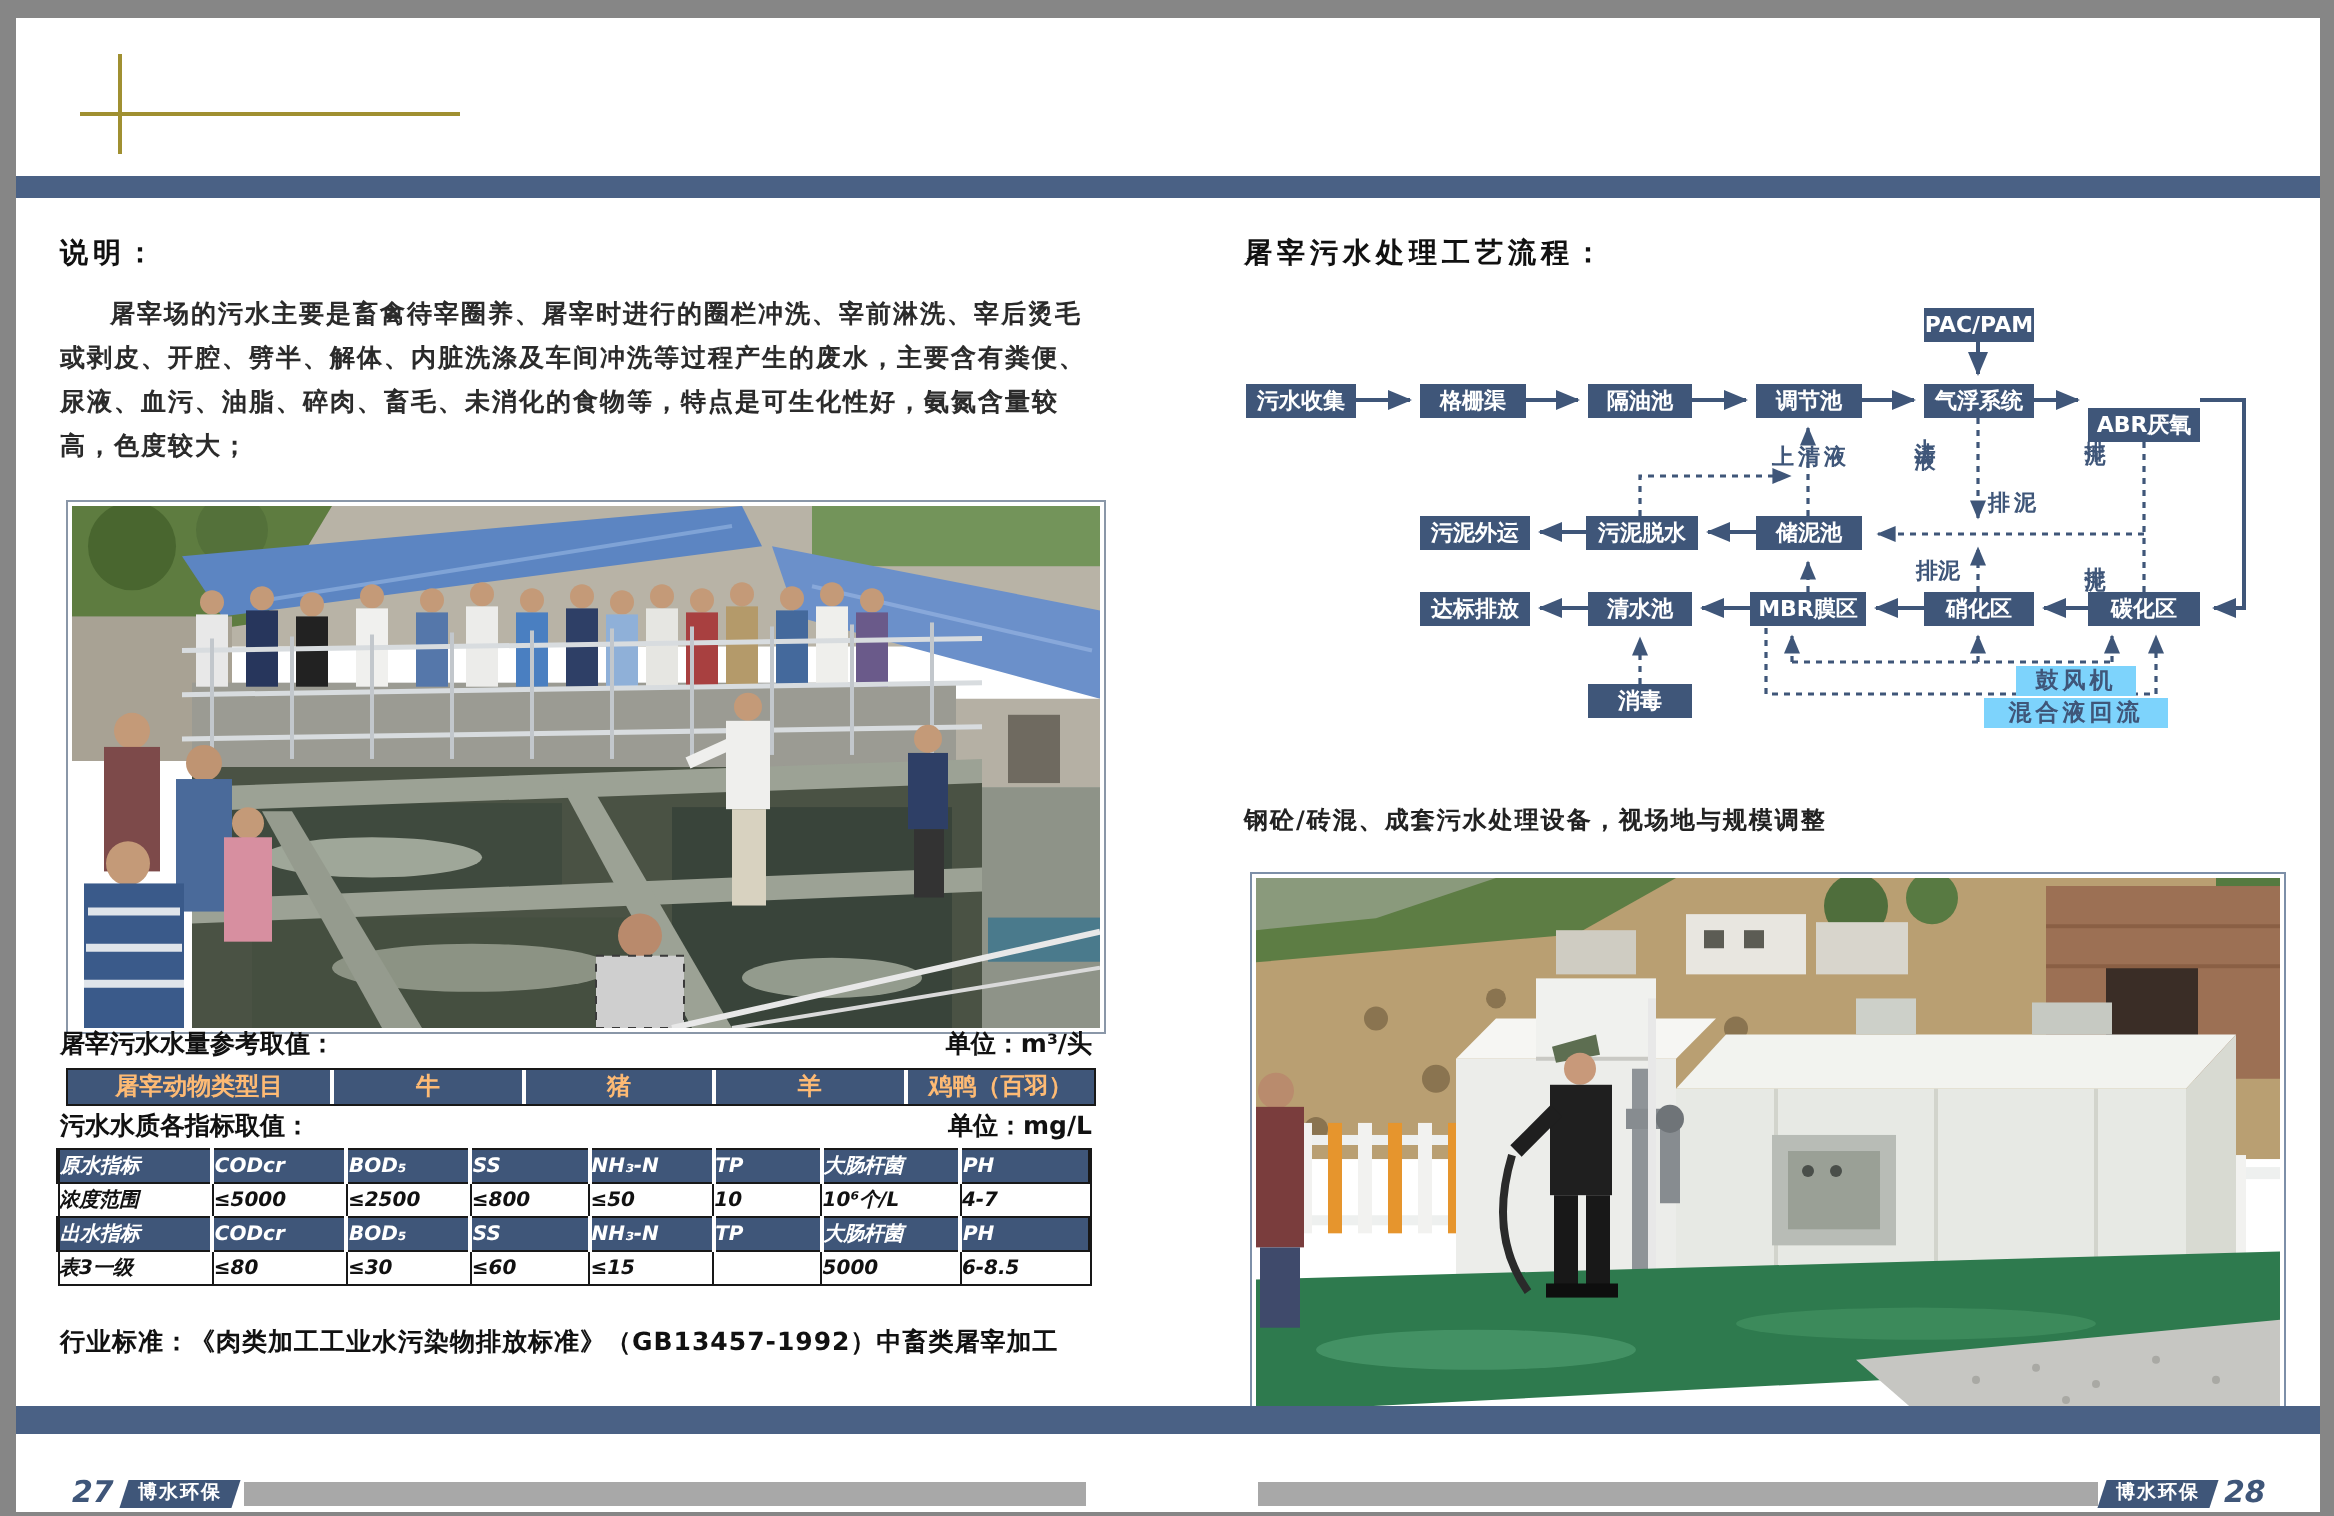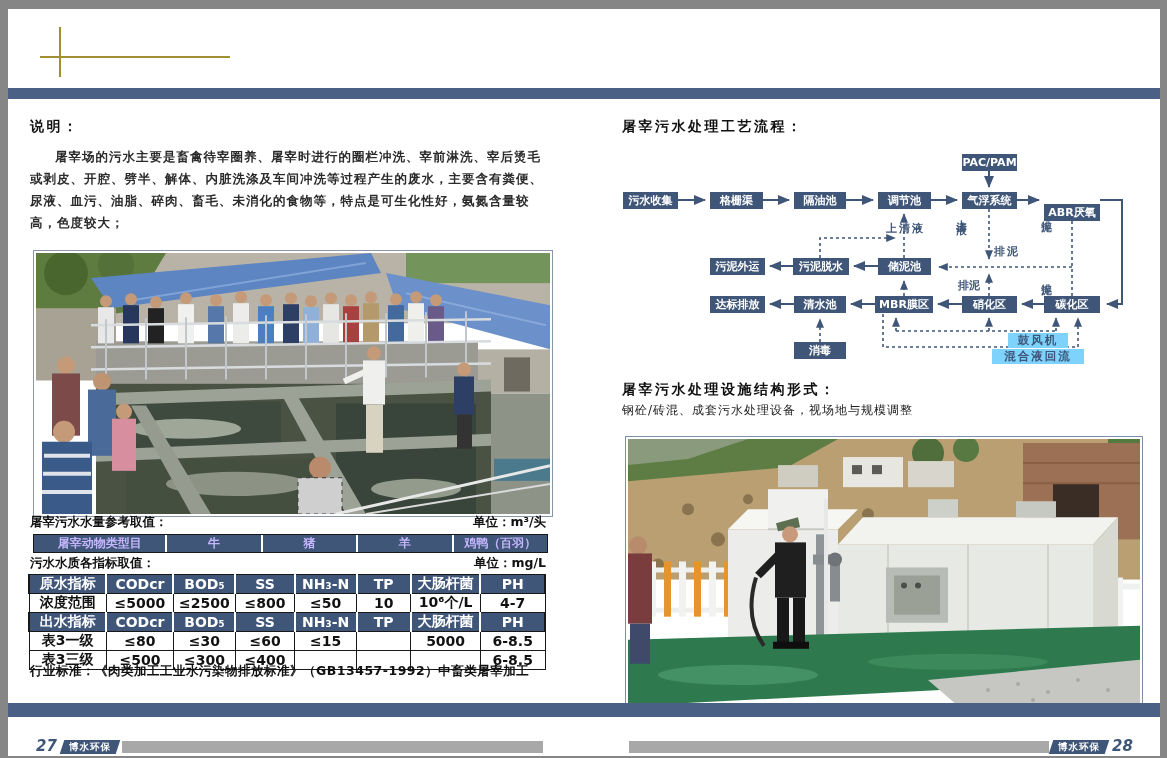--- a/index.html
+++ b/index.html
@@ -14,25 +14,25 @@
   .gold-vline{left:59px;top:27px;width:2px;height:50px;background:#a09031;}
   .gold-hline{left:40px;top:56px;width:190px;height:2px;background:#a09031;}
   .band{left:8px;width:1152px;height:11px;background:#4a6185;}
   
   .sec-title{font-size:14px;font-weight:bold;color:#111;letter-spacing:2.5px;}
   .para{left:30px;top:146px;width:520px;font-size:12.5px;line-height:22px;color:#2b2b2b;
         text-indent:2em;letter-spacing:1px;font-weight:bold;}
   .photo-frame{background:#fff;border:1px solid #8a97a8;padding:2px;}
   .lineflex{display:flex;justify-content:space-between;font-size:12.5px;font-weight:bold;color:#111;}
   .animal-row{left:33px;top:534px;width:513px;display:flex;gap:2px;background:#fff;border:1px solid #181818;}
-  .animal-row span{background:#3f5679;color:#c4b5fd;font-size:12px;font-weight:bold;text-align:center;
+  .animal-row span{background:#3f5679;color:#fdba74;font-size:12px;font-weight:bold;text-align:center;
         height:17px;line-height:17px;overflow:hidden;}
   table.qt{left:28px;top:574px;width:518px;border-collapse:collapse;table-layout:fixed;position:absolute;}
-  table.qt td{height:16px;text-align:center;font-size:14px;font-weight:bold;border:1px solid #181818;
-        padding:0;overflow:hidden;white-space:nowrap;}
+  table.qt td{height:16px;text-align:left;font-size:10px;font-weight:bold;border:1px solid #181818;
+        padding:0;overflow:hidden;white-space:nowrap;font-style:italic;}
   table.qt tr.head td{background:#3f5679;color:#fff;border-left:2px solid #fff;border-right:2px solid #fff;}
   table.qt tr.head td:first-child{border-left:2px solid #181818;}
   table.qt tr.head td:last-child{border-right:2px solid #181818;}
   table.qt tr.data td{background:#fff;color:#111;}
   .note{font-size:12.5px;font-weight:bold;color:#111;letter-spacing:0.5px;}
   
   .fbox{position:absolute;background:#3f5679;color:#fff;font-size:11px;font-weight:bold;
         text-align:center;height:17px;line-height:17px;white-space:nowrap;overflow:hidden;}
   .flab{position:absolute;color:#3f5679;font-size:11px;font-weight:bold;white-space:nowrap;margin-left:48px;}
   .flab.vert{writing-mode:vertical-rl;text-orientation:upright;letter-spacing:2px;}
@@ -238,30 +238,20 @@
     <tr class="data">
       <td>表3一级</td>
       <td>≤80</td>
       <td>≤30</td>
       <td>≤60</td>
       <td>≤15</td>
       <td></td>
       <td>5000</td>
       <td>6-8.5</td>
     </tr>
-    <tr class="data">
-      <td>表3三级</td>
-      <td>≤500</td>
-      <td>≤300</td>
-      <td>≤400</td>
-      <td></td>
-      <td></td>
-      <td></td>
-      <td>6-8.5</td>
-    </tr>
   </tbody>
     </table>
 
   <div class="abs note" style="left:30px;top:663px;">行业标准：《肉类加工工业水污染物排放标准》（GB13457-1992）中畜类屠宰加工</div>
 
   <div class="abs sec-title" style="left:622px;top:118px;">屠宰污水处理工艺流程：</div>
 
   <svg class="abs" style="left:610px;top:140px;" width="545" height="235">
     <defs>
       <marker id="ah" markerWidth="7" markerHeight="6" refX="5.5" refY="2.5" orient="auto">
@@ -319,22 +309,21 @@
 
   <div class="flab" style="left:838px;top:221px;letter-spacing:2px;">上清液</div>
   <div class="flab vert" style="left:907px;top:211px;font-size:10.5px;">上清液</div>
   <div class="flab" style="left:910px;top:278px;">排泥</div>
   <div class="flab" style="left:946px;top:244px;letter-spacing:2px;">排泥</div>
   <div class="flab vert" style="left:992px;top:212px;font-size:10.5px;">排泥</div>
   <div class="flab vert" style="left:992px;top:275px;font-size:10.5px;">排泥</div>
   <div class="flab masked" style="left:960px;top:333px;width:60px;font-size:11.5px;">鼓风机</div>
   <div class="flab masked" style="left:944px;top:349px;width:92px;font-size:11.5px;">混合液回流</div>
 
-  <div class="abs sec-title" style="left:622px;top:381px;">屠宰污水处理设施结构形式：</div>
-  <div class="abs" style="left:622px;top:402px;font-size:12px;font-weight:normal;color:#222;letter-spacing:1px;">钢砼/砖混、成套污水处理设备，视场地与规模调整</div>
+  <div class="abs" style="left:622px;top:402px;font-size:12px;font-weight:bold;color:#222;letter-spacing:1px;">钢砼/砖混、成套污水处理设备，视场地与规模调整</div>
 
   <div class="abs photo-frame" style="left:625px;top:436px;width:512px;height:267px;border-color:#7d8fa8;">
     <svg width="512" height="267" viewBox="0 0 512 266" preserveAspectRatio="none">
       <rect x="0" y="0" width="512" height="140" fill="#b99f72"></rect>
       <g fill="#8a7450">
         <circle cx="60" cy="70" r="6"></circle>
           <circle cx="120" cy="60" r="5"></circle>
           <circle cx="240" cy="75" r="6"></circle>
         <circle cx="90" cy="100" r="7"></circle>
           <circle cx="300" cy="95" r="5"></circle>

